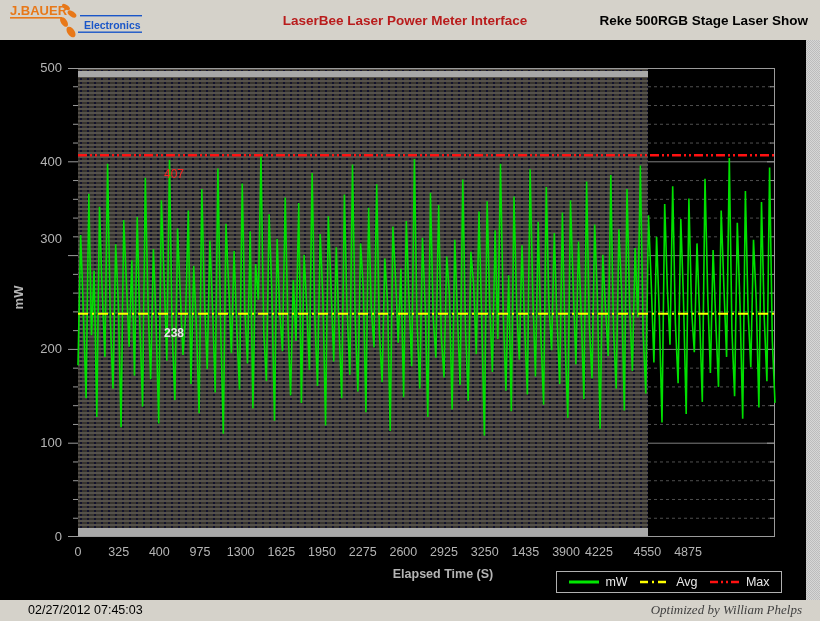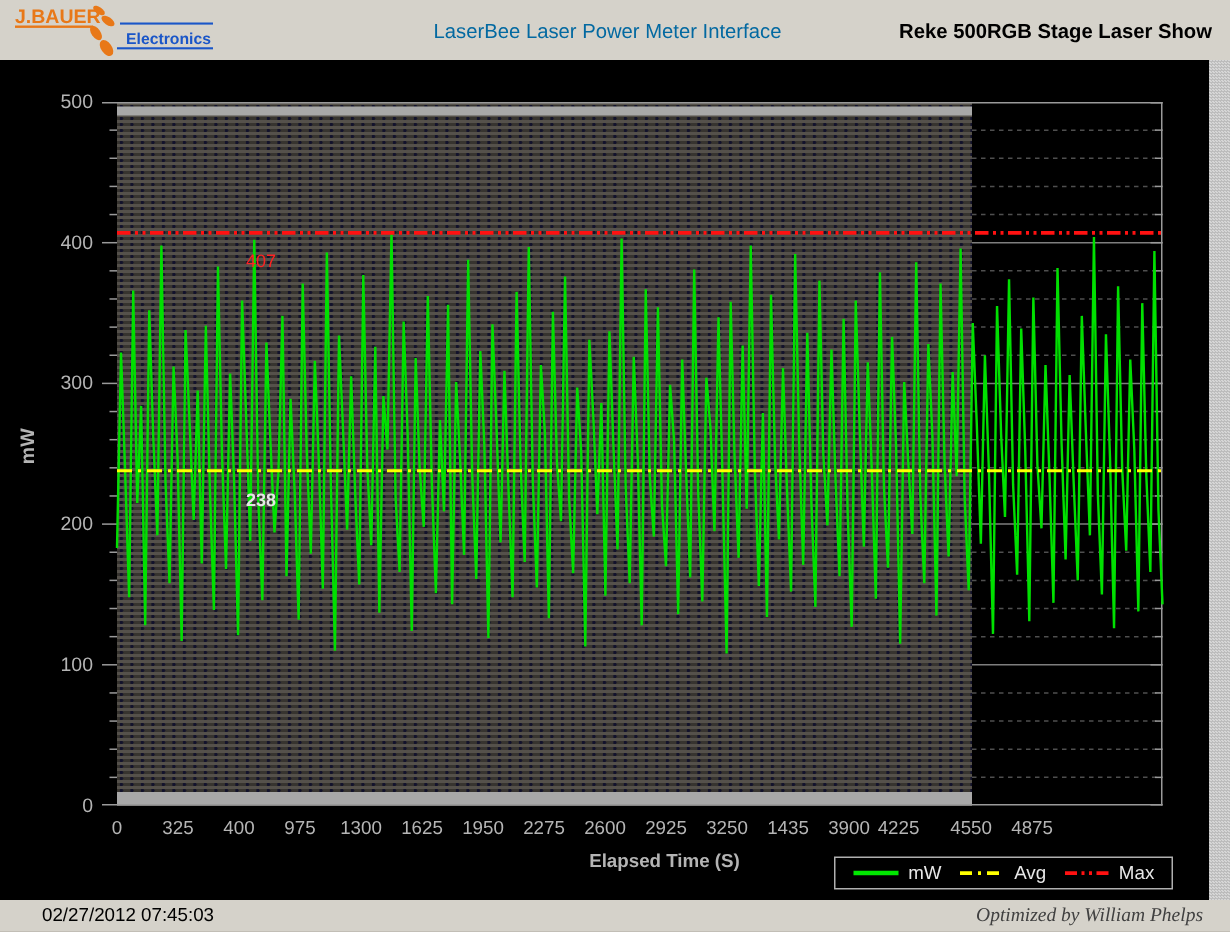--- a/index.html
+++ b/index.html
@@ -4,21 +4,21 @@
 <style>
   html,body{margin:0;padding:0;background:#d5d2ca;}
   body{width:820px;height:621px;overflow:hidden;position:relative;
        font-family:"Liberation Sans",sans-serif;}
   .app{position:absolute;inset:0;}
 
   
   .header{position:absolute;left:0;top:0;width:820px;height:40px;background:#d5d2ca;}
   .logo{position:absolute;left:8px;top:1px;}
   .title{position:absolute;left:240px;top:13px;width:330px;text-align:center;
-         font-weight:normal;font-size:13.5px;color:#0369a1;}
+         font-weight:bold;font-size:13.5px;color:#b91c1c;}
   .subtitle{position:absolute;right:12px;top:13px;width:250px;text-align:right;
          font-weight:bold;font-size:13.5px;color:#000;}
 
   
   .chart-panel{position:absolute;left:0;top:40px;width:806px;height:560px;background:#000;}
   .plot{position:absolute;left:78px;top:28px;width:697px;height:469px;}
   .stripes{position:absolute;left:0;top:0;width:570px;height:469px;
      background-color:#37342f;
      background-image:
        radial-gradient(circle at 3px 3px,#12122c 0 1px,rgba(0,0,0,0) 1.3px),
@@ -170,21 +170,21 @@
           <line x1="0" y1="87.23400000000004" x2="697" y2="87.23400000000004" stroke="#ff1111" stroke-width="2.4" stroke-dasharray="9 3 2 3 2 3"></line>
         </svg>
       <div class="max-label">407</div>
       <div class="avg-label">238</div>
     </div>
 
     <div class="ylabel">mW</div>
     <div id="y-ticks">
         <div class="ytick" style="left: 18px; top: 20px;">500</div>
         <div class="ytick" style="left: 18px; top: 113.8px;">400</div>
-        <div class="ytick" style="left: 18px; top: 207px;">300</div>
+        <div class="ytick" style="left: 18px; top: 191px;">300</div>
         <div class="ytick" style="left: 18px; top: 301.4px;">200</div>
         <div class="ytick" style="left: 18px; top: 395.2px;">100</div>
         <div class="ytick" style="left: 18px; top: 489px;">0</div>
       </div>
     <div id="x-ticks">
         <div class="xtick" style="left: 78px;">0</div>
         <div class="xtick" style="left: 118.67px;">325</div>
         <div class="xtick" style="left: 159.34px;">400</div>
         <div class="xtick" style="left: 200.01px;">975</div>
         <div class="xtick" style="left: 240.68px;">1300</div>

